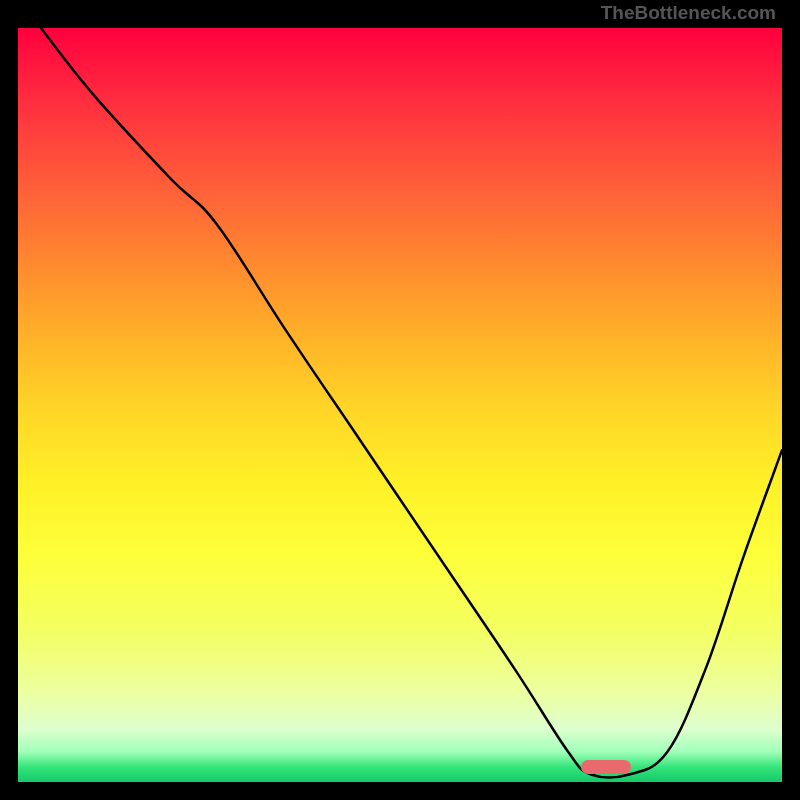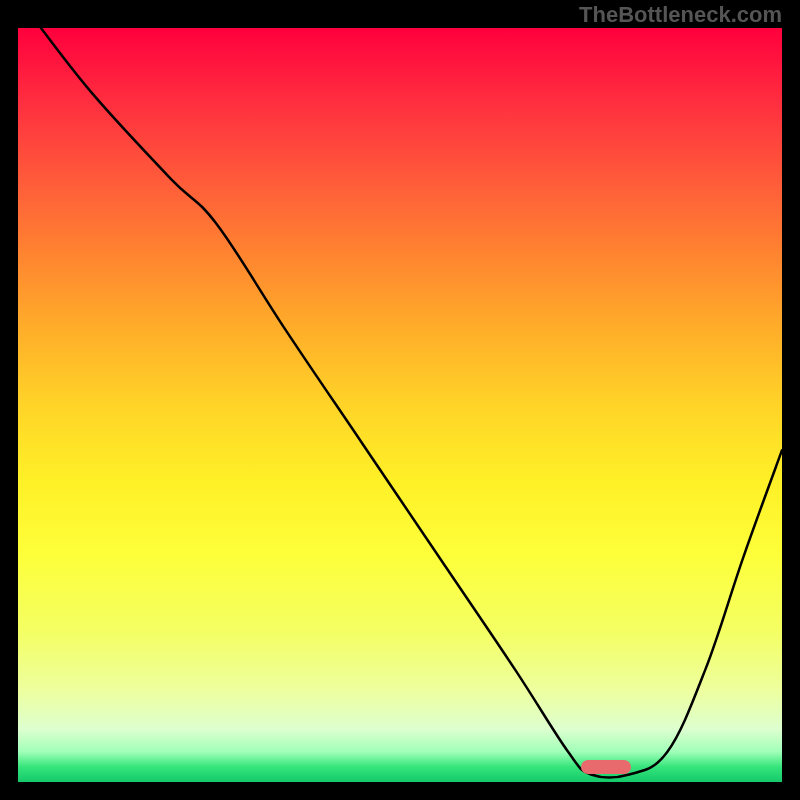--- a/index.html
+++ b/index.html
@@ -6,23 +6,23 @@
   body {
     width: 800px;
     height: 800px;
     background: #000;
     position: relative;
     font-family: Arial, sans-serif;
   }
   .watermark {
     position: absolute;
     top: 2px;
-    right: 18px;
+    right: 24px;
     color: #555;
-    font-size: 22px;
+    font-size: 19px;
     font-weight: bold;
     z-index: 10;
   }
   .plot-area {
     position: absolute;
     left: 18px;
     top: 28px;
     width: 764px;
     height: 754px;
     background: linear-gradient(to bottom,

